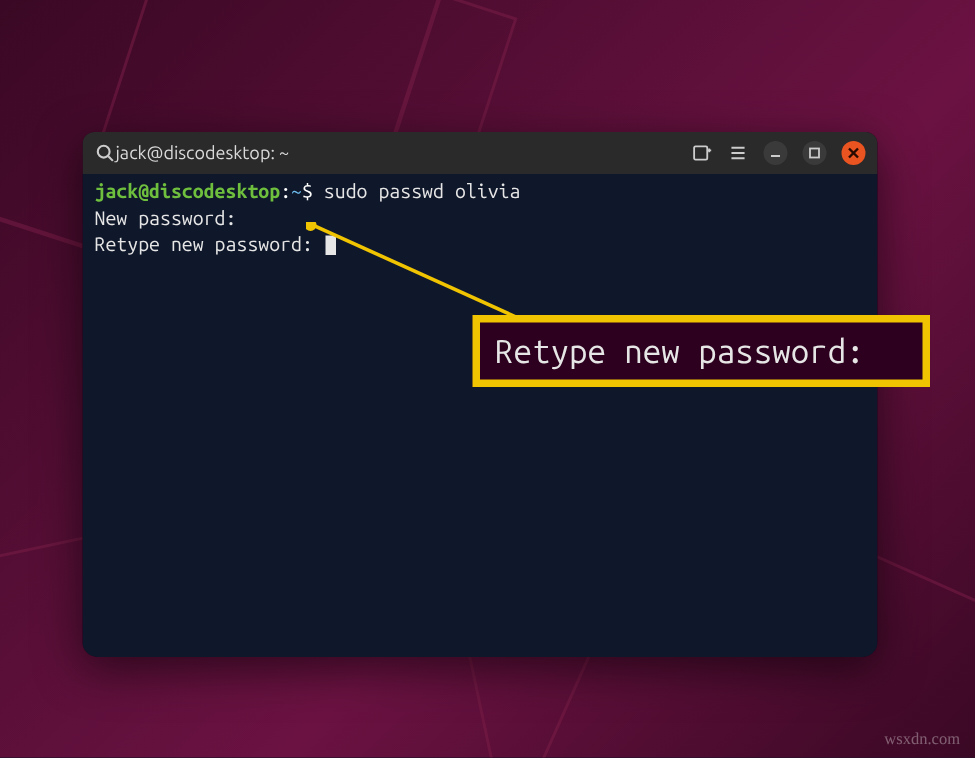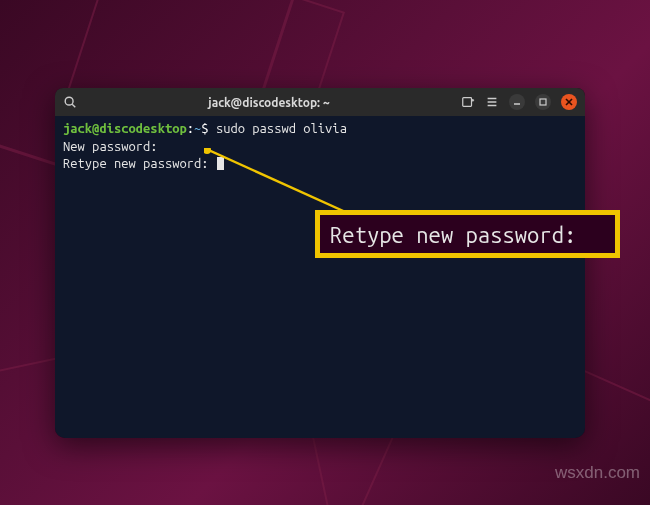--- a/index.html
+++ b/index.html
@@ -47,21 +47,21 @@
     background: #2a2a2a;
     display: flex;
     align-items: center;
     justify-content: space-between;
     padding: 0 8px;
     color: #d9d9d9;
     font-family: "Ubuntu", sans-serif;
     font-size: 12px;
   }
   .tb-left, .tb-right { display: flex; align-items: center; gap: 10px; }
-  .tb-center { flex: 1; text-align: center; font-weight: 700; }
+  .tb-center { flex: 1; text-align: left; font-weight: 400; }
   .win-btn {
     width: 16px; height: 16px; border-radius: 50%;
     display: flex; align-items: center; justify-content: center;
     font-size: 10px; line-height: 1;
     color: #bbb; background: #3a3a3a;
   }
   .win-btn.close { background: #e95420; color: #2a0a00; }
   .icon-sm { width: 14px; height: 14px; display:inline-block; }
 
   .term-body {
@@ -106,23 +106,23 @@
     top: 148px;
     left: 204px;
     width: 220px;
     height: 88px;
     pointer-events: none;
   }
 
   .watermark {
     position: absolute;
     right: 10px;
-    bottom: 22px;
-    font-family: Liberation Sans, sans-serif;
-    font-size: 17px;
+    bottom: 6px;
+    font-family: Liberation Serif, serif;
+    font-size: 11px;
     color: rgba(255,255,255,0.35);
   }
 </style>
 </head>
 <body>
 
 <div class="bg">
   <div class="poly p1"></div>
   <div class="poly p2"></div>
   <div class="poly p3"></div>

